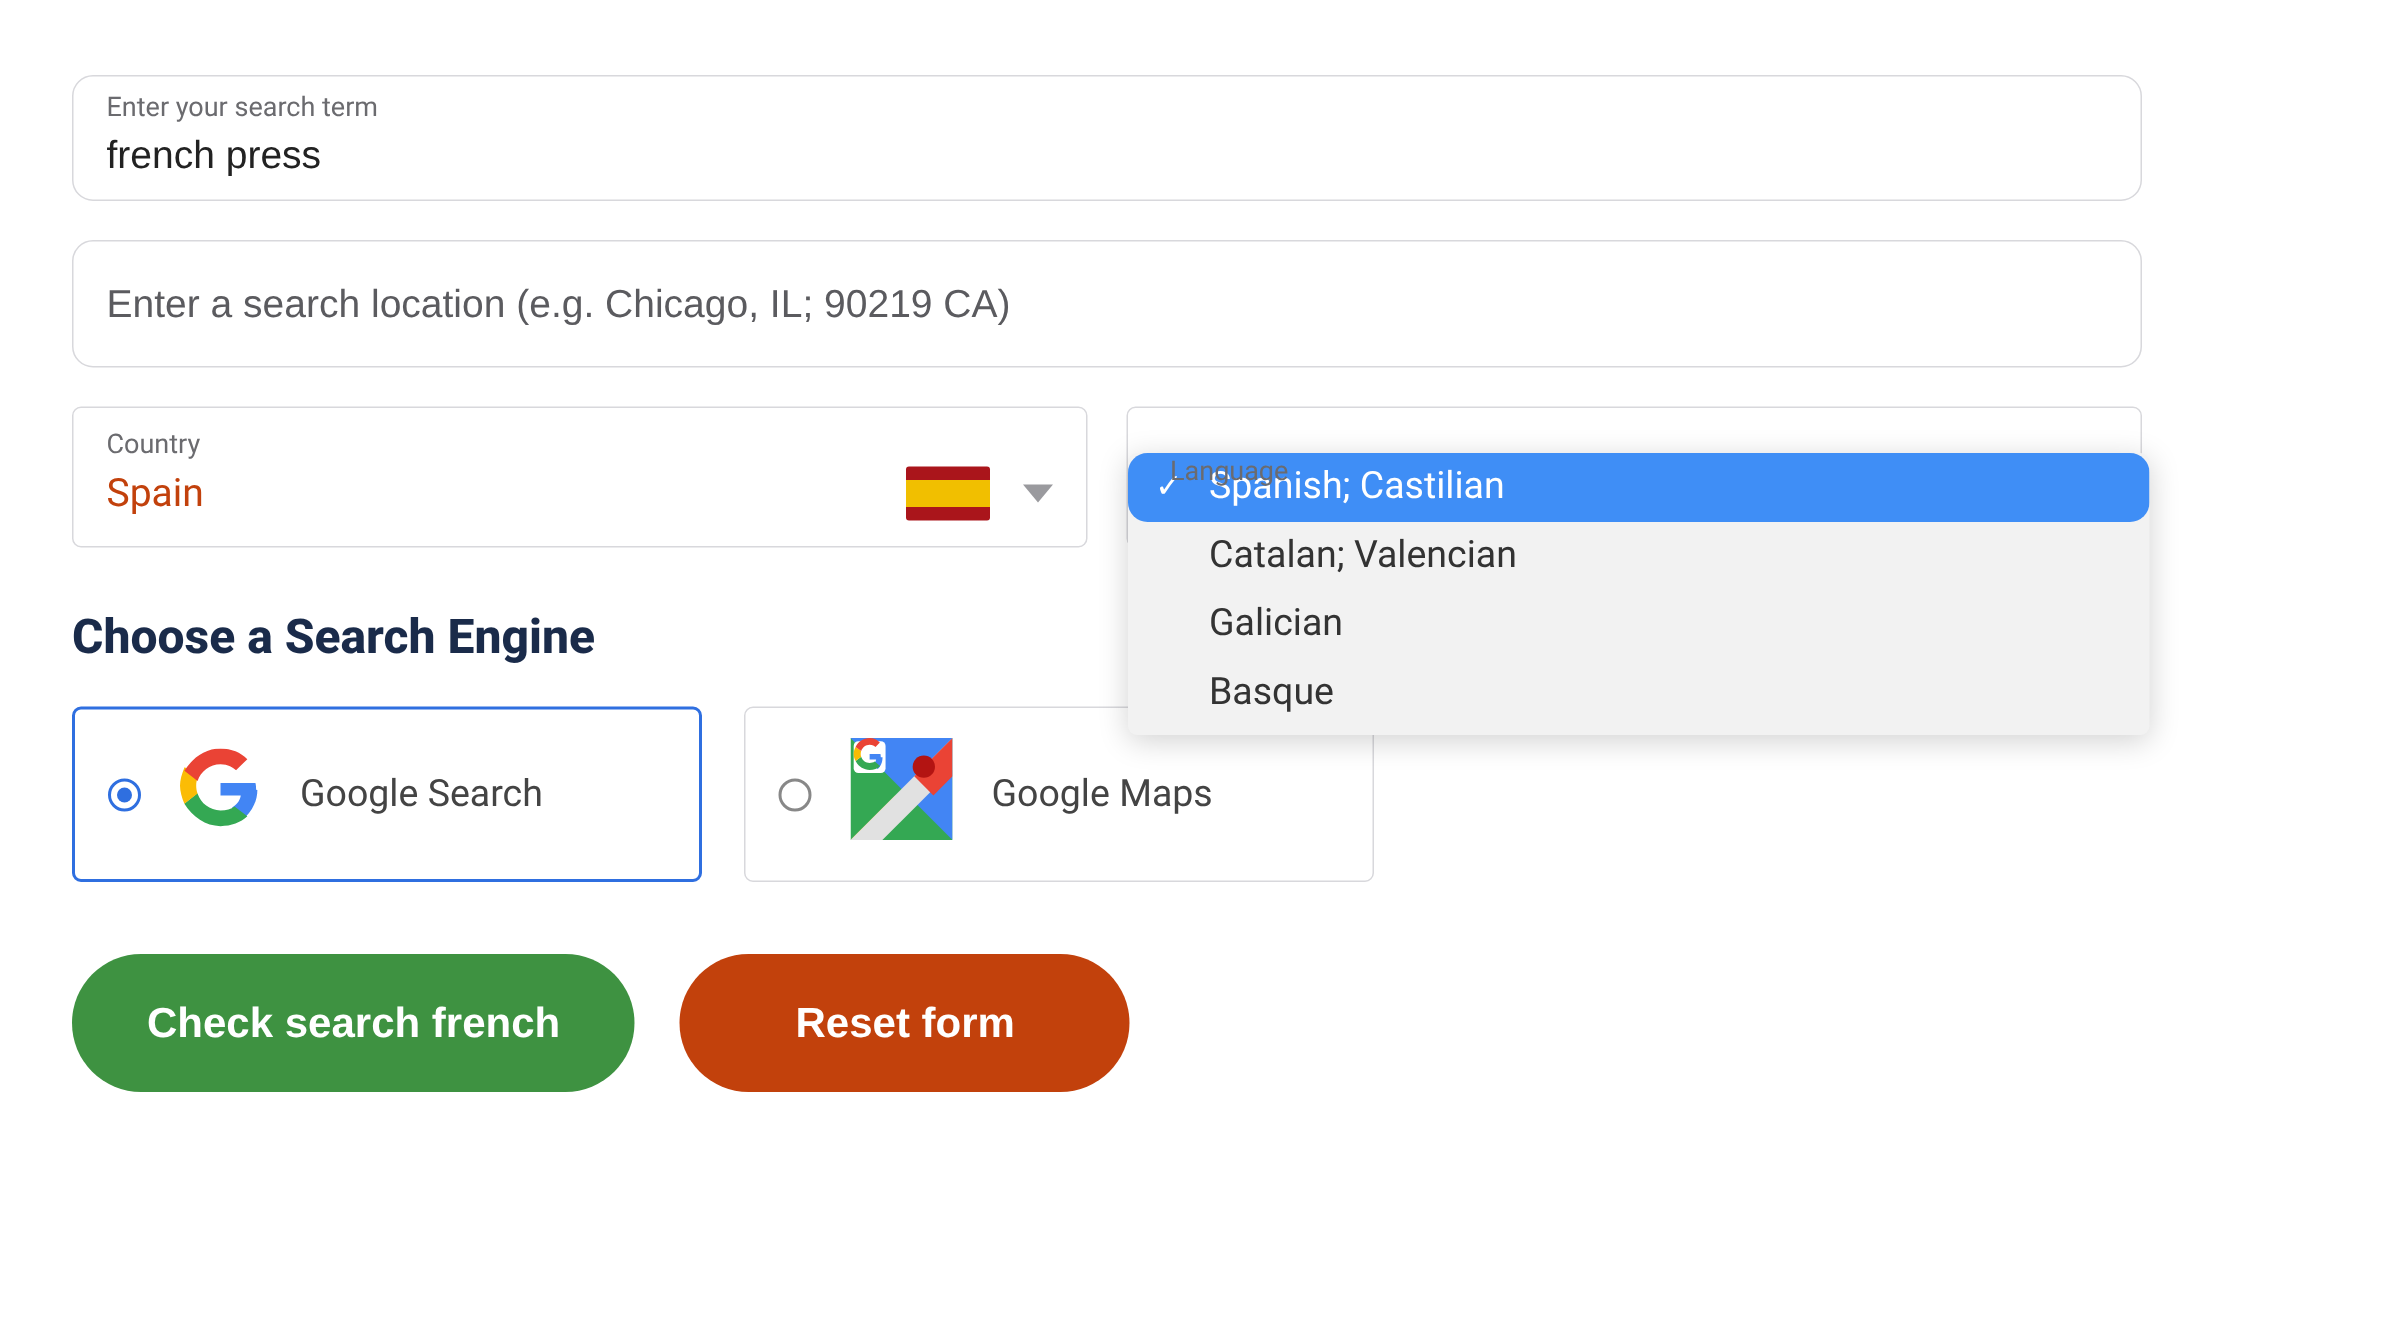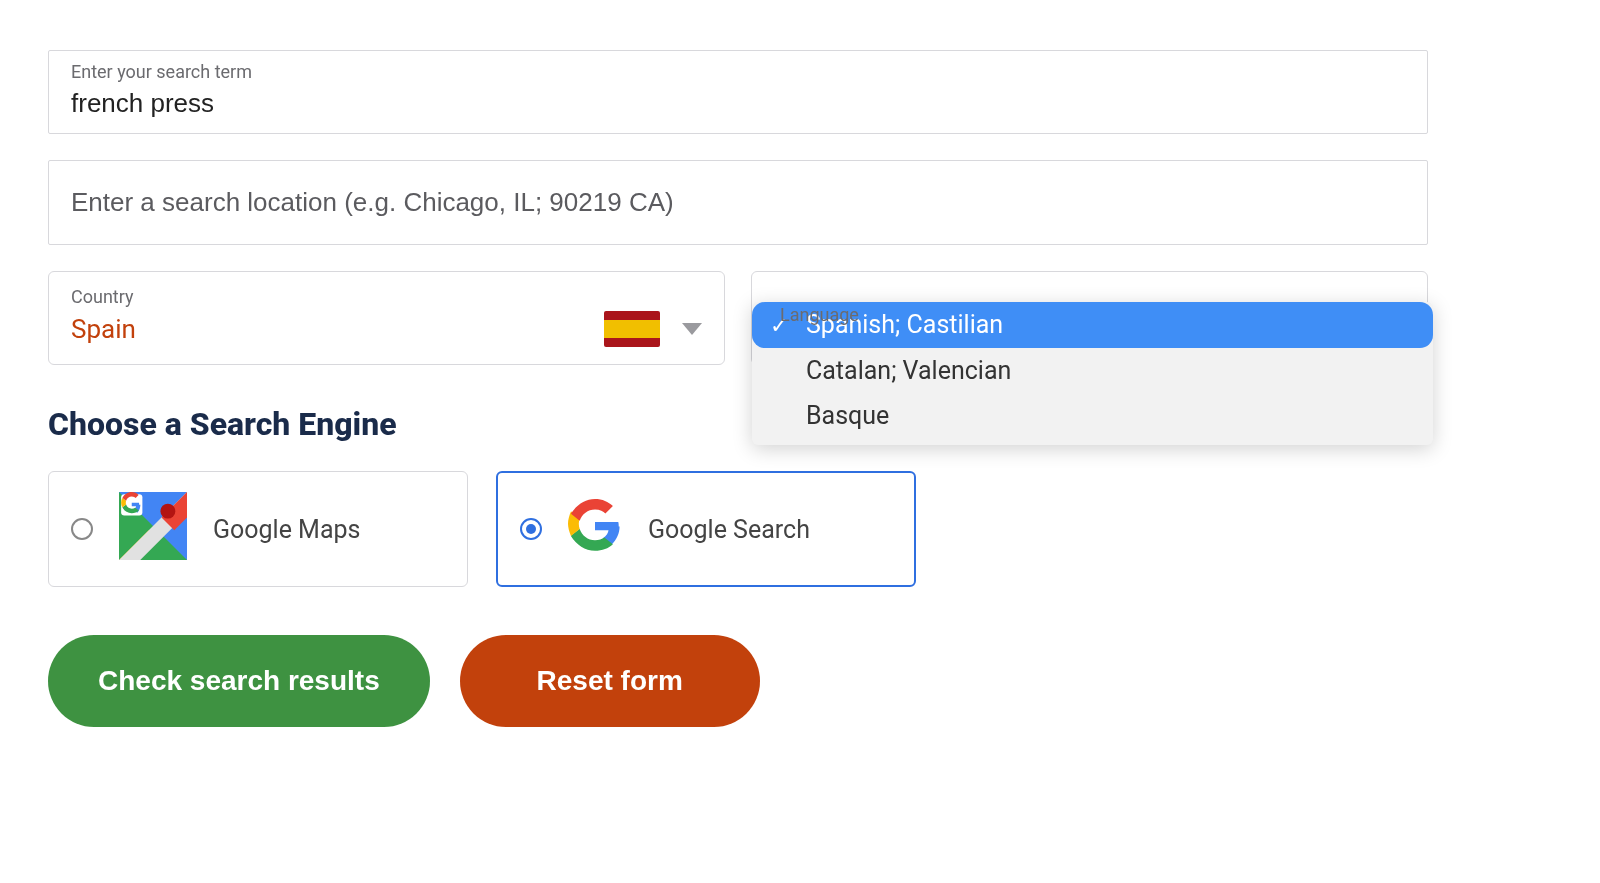--- a/index.html
+++ b/index.html
@@ -6,21 +6,21 @@
   body {
     font-family: -apple-system, BlinkMacSystemFont, "Segoe UI", Roboto, Helvetica, Arial, sans-serif;
     background: #ffffff;
     padding: 50px 48px;
     color: #333;
   }
   .form-container { max-width: 1380px; }
 
   .input-group {
     border: 1px solid #d8d8dc;
-    border-radius: 2px;
+    border-radius: 14px;
     padding: 10px 22px 14px 22px;
     margin-bottom: 26px;
     position: relative;
   }
   .input-group .label {
     font-size: 18px;
     color: #6b6b6f;
     margin-bottom: 6px;
     display:block;
   }
@@ -223,61 +223,64 @@
       <span class="label">Language</span>
 
       <div class="dropdown">
         <div class="dropdown-item selected">
           <span>Spanish; Castilian</span>
         </div>
         <div class="dropdown-item">
           <span>Catalan; Valencian</span>
         </div>
         <div class="dropdown-item">
+          <span>Galician</span>
+        </div>
+        <div class="dropdown-item">
           <span>Basque</span>
         </div>
       </div>
     </div>
   </div>
 
   <h2 class="heading">Choose a Search Engine</h2>
 
   <div class="engine-row">
+    <div class="engine-card selected">
+      <span class="radio checked"></span>
+      <span>
+        <svg class="g-logo" viewBox="0 0 48 48">
+          <path fill="#4285F4" d="M45.1 24.5c0-1.6-.1-2.8-.4-4H24v7.3h12c-.2 2-1.6 5-5 7l-.05.3 7.2 5.6.5.05c4.6-4.2 7.2-10.4 7.2-16.2z"></path>
+          <path fill="#34A853" d="M24 46c6.5 0 11.9-2.1 15.9-5.8l-7.6-5.9c-2 1.4-4.8 2.4-8.3 2.4-6.3 0-11.7-4.2-13.6-10l-.3.03-7.4 5.8-.1.27C7.5 40.6 15.1 46 24 46z"></path>
+          <path fill="#FBBC05" d="M10.4 26.7c-.5-1.5-.8-3-.8-4.7s.3-3.2.8-4.7l-.01-.3-7.5-5.9-.25.12C1.1 14.8 0 18.8 0 22s1.1 7.2 2.6 10.8l7.8-6.1z"></path>
+          <path fill="#EA4335" d="M24 9.3c4.5 0 7.5 1.9 9.2 3.6l6.7-6.6C35.9 2.4 30.5 0 24 0 15.1 0 7.5 5.4 2.6 13.2l7.8 6.1C12.3 13.5 17.7 9.3 24 9.3z"></path>
+        </svg>
+      </span>
+      <span>Google Search</span>
+    </div>
+
     <div class="engine-card">
       <span class="radio"></span>
       <span>
         <svg class="gmaps-logo" viewBox="0 0 64 64">
           <rect x="0" y="0" width="64" height="64" fill="#34A853"></rect>
           <polygon points="0,0 64,64 64,0" fill="#4285F4"></polygon>
           <polygon points="0,64 28,36 36,44 0,64" fill="#FBBC05"></polygon>
           <polygon points="0,64 64,0 64,20 20,64" fill="#E1E1E1"></polygon>
           <polygon points="64,0 40,24 52,36 64,24" fill="#EA4335"></polygon>
           <circle cx="46" cy="18" r="7" fill="#B31412"></circle>
           <rect x="2" y="2" width="20" height="20" rx="3" fill="#ffffff"></rect>
           <path d="M19 12c0-.8-.1-1.4-.2-2H12v3.5h4.1c-.2 1-.8 2.4-2.4 3.3l3.4 2.7c2.2-2 3-5 3-7.5z" fill="#4285F4"></path>
           <path d="M12 20c2.7 0 5-0.9 6.6-2.5l-3.4-2.7c-.9.6-2 .9-3.2.9-2.5 0-4.6-1.7-5.3-3.9L3.2 14.4C4.8 17.7 8.1 20 12 20z" fill="#34A853"></path>
           <path d="M6.7 11.8c-.2-.6-.3-1.2-.3-1.8s.1-1.2.3-1.8L3.2 5.6C2.4 7 2 8.5 2 10s.4 3 1.2 4.4l3.5-2.6z" fill="#FBBC05"></path>
           <path d="M12 4.2c1.8 0 3 .8 3.7 1.4l2.7-2.7C16.9 1.2 14.7 0 12 0 8.1 0 4.8 2.3 3.2 5.6l3.5 2.6C7.4 6 9.5 4.2 12 4.2z" fill="#EA4335"></path>
         </svg>
       </span>
       <span>Google Maps</span>
     </div>
-
-    <div class="engine-card selected">
-      <span class="radio checked"></span>
-      <span>
-        <svg class="g-logo" viewBox="0 0 48 48">
-          <path fill="#4285F4" d="M45.1 24.5c0-1.6-.1-2.8-.4-4H24v7.3h12c-.2 2-1.6 5-5 7l-.05.3 7.2 5.6.5.05c4.6-4.2 7.2-10.4 7.2-16.2z"></path>
-          <path fill="#34A853" d="M24 46c6.5 0 11.9-2.1 15.9-5.8l-7.6-5.9c-2 1.4-4.8 2.4-8.3 2.4-6.3 0-11.7-4.2-13.6-10l-.3.03-7.4 5.8-.1.27C7.5 40.6 15.1 46 24 46z"></path>
-          <path fill="#FBBC05" d="M10.4 26.7c-.5-1.5-.8-3-.8-4.7s.3-3.2.8-4.7l-.01-.3-7.5-5.9-.25.12C1.1 14.8 0 18.8 0 22s1.1 7.2 2.6 10.8l7.8-6.1z"></path>
-          <path fill="#EA4335" d="M24 9.3c4.5 0 7.5 1.9 9.2 3.6l6.7-6.6C35.9 2.4 30.5 0 24 0 15.1 0 7.5 5.4 2.6 13.2l7.8 6.1C12.3 13.5 17.7 9.3 24 9.3z"></path>
-        </svg>
-      </span>
-      <span>Google Search</span>
-    </div>
   </div>
 
   <div class="button-row">
-    <button class="btn btn-green">Check search results</button>
+    <button class="btn btn-green">Check search french</button>
     <button class="btn btn-navy">Reset form</button>
   </div>
 
 </div>
 
 </body></html>

